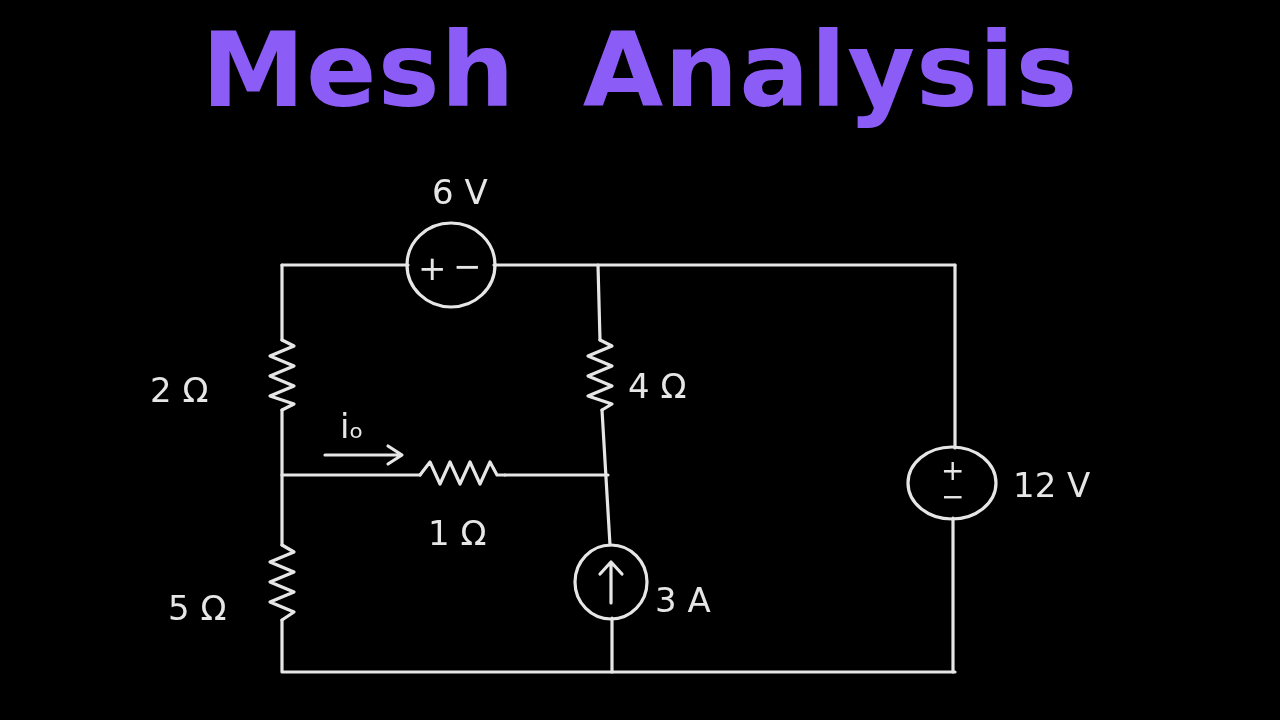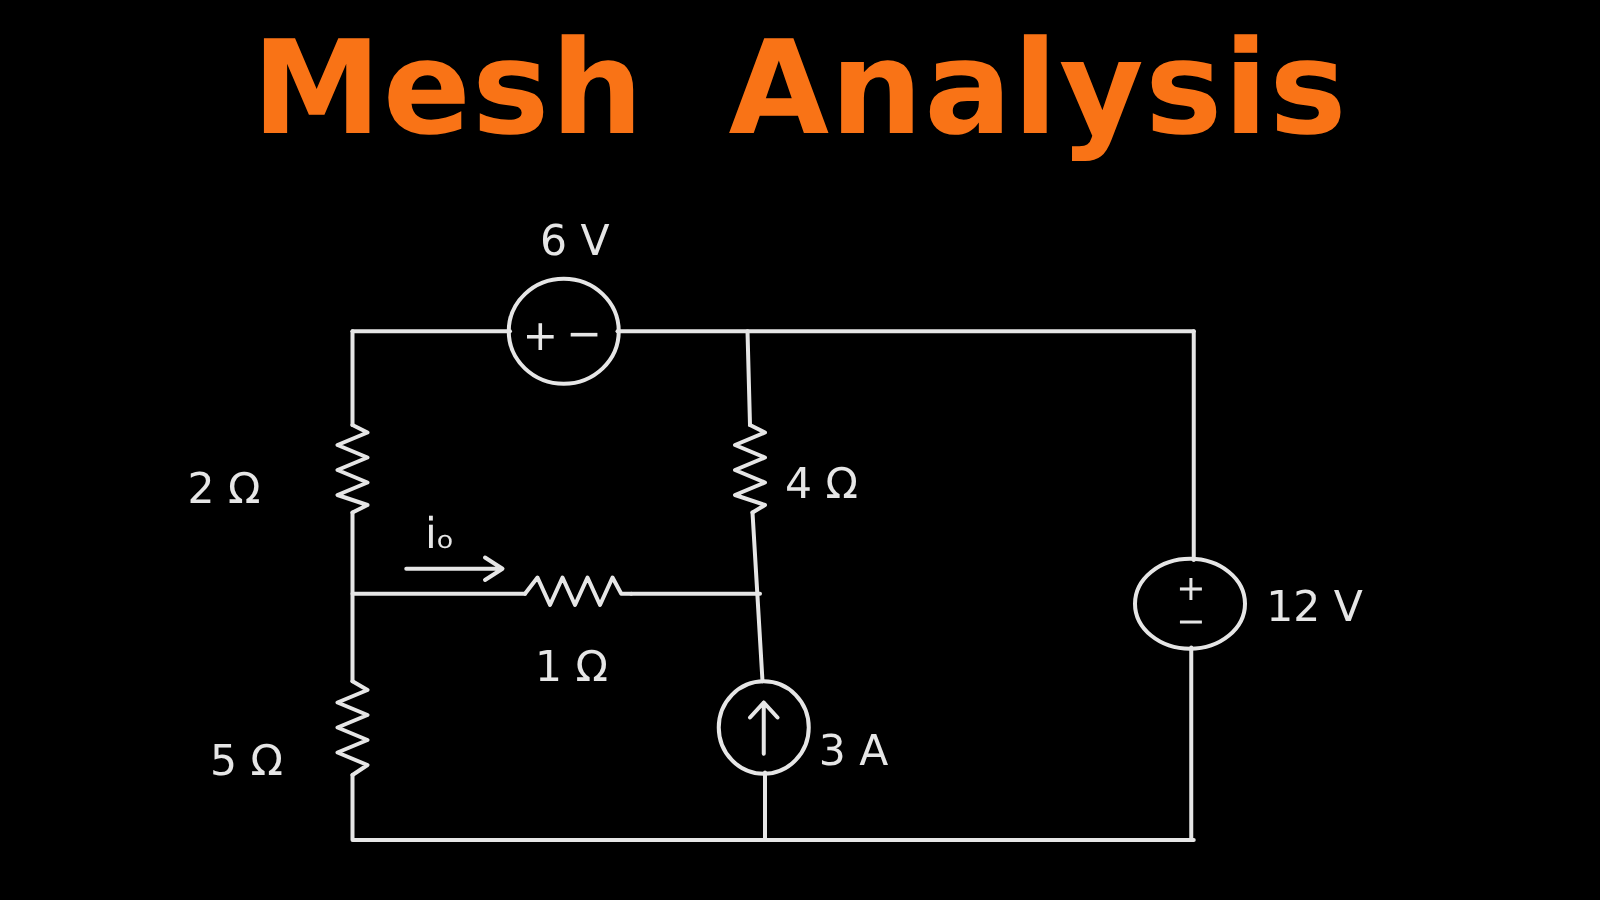--- a/index.html
+++ b/index.html
@@ -1,20 +1,20 @@
 <!DOCTYPE html>
 <html><head>
   <meta charset="utf-8">
   <style>
     html, body { margin: 0; padding: 0; background: #000; }
     body { width: 1280px; height: 720px; position: relative; overflow: hidden; }
     #title {
       position: absolute; left: 0; top: 18px; width: 1280px; text-align: center;
       font-family: "DejaVu Sans", sans-serif; font-weight: bold; font-size: 104px;
-      color: #f97316; letter-spacing: 1px; word-spacing: 30px; line-height: 1;
+      color: #8b5cf6; letter-spacing: 1px; word-spacing: 30px; line-height: 1;
     }
     svg#circuit { position: absolute; left: 0; top: 0; }
     .w { stroke: #e6e6e6; stroke-width: 3.2; fill: none; stroke-linecap: round; stroke-linejoin: round; }
     .lbl { fill: #e6e6e6; font-family: "DejaVu Sans", sans-serif; font-size: 34px; }
     .sym { fill: #e6e6e6; font-family: "DejaVu Sans", sans-serif; }
   </style>
 </head>
 <body>
 
 <div id="title">Mesh Analysis</div>

